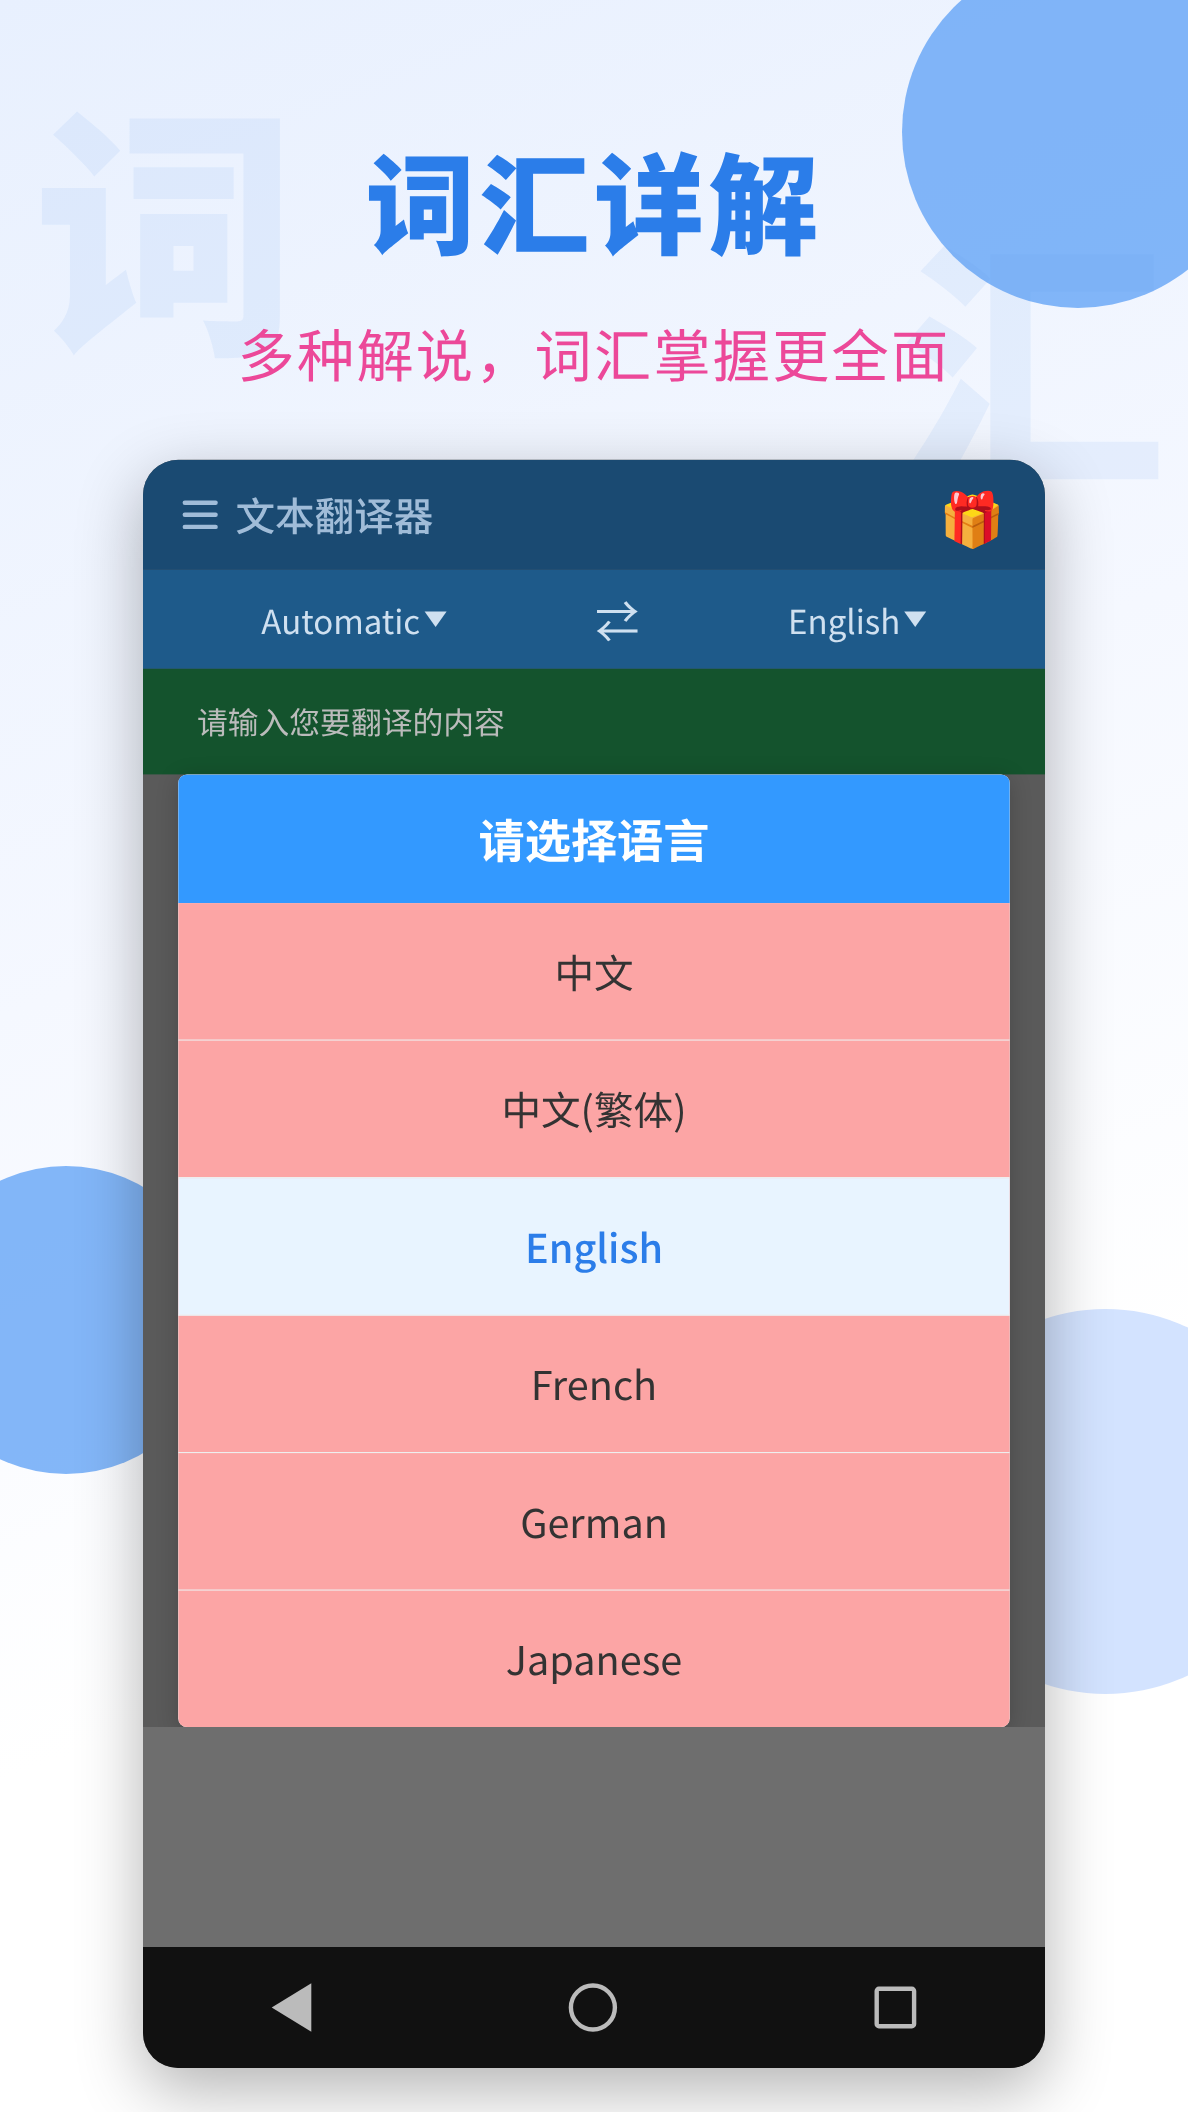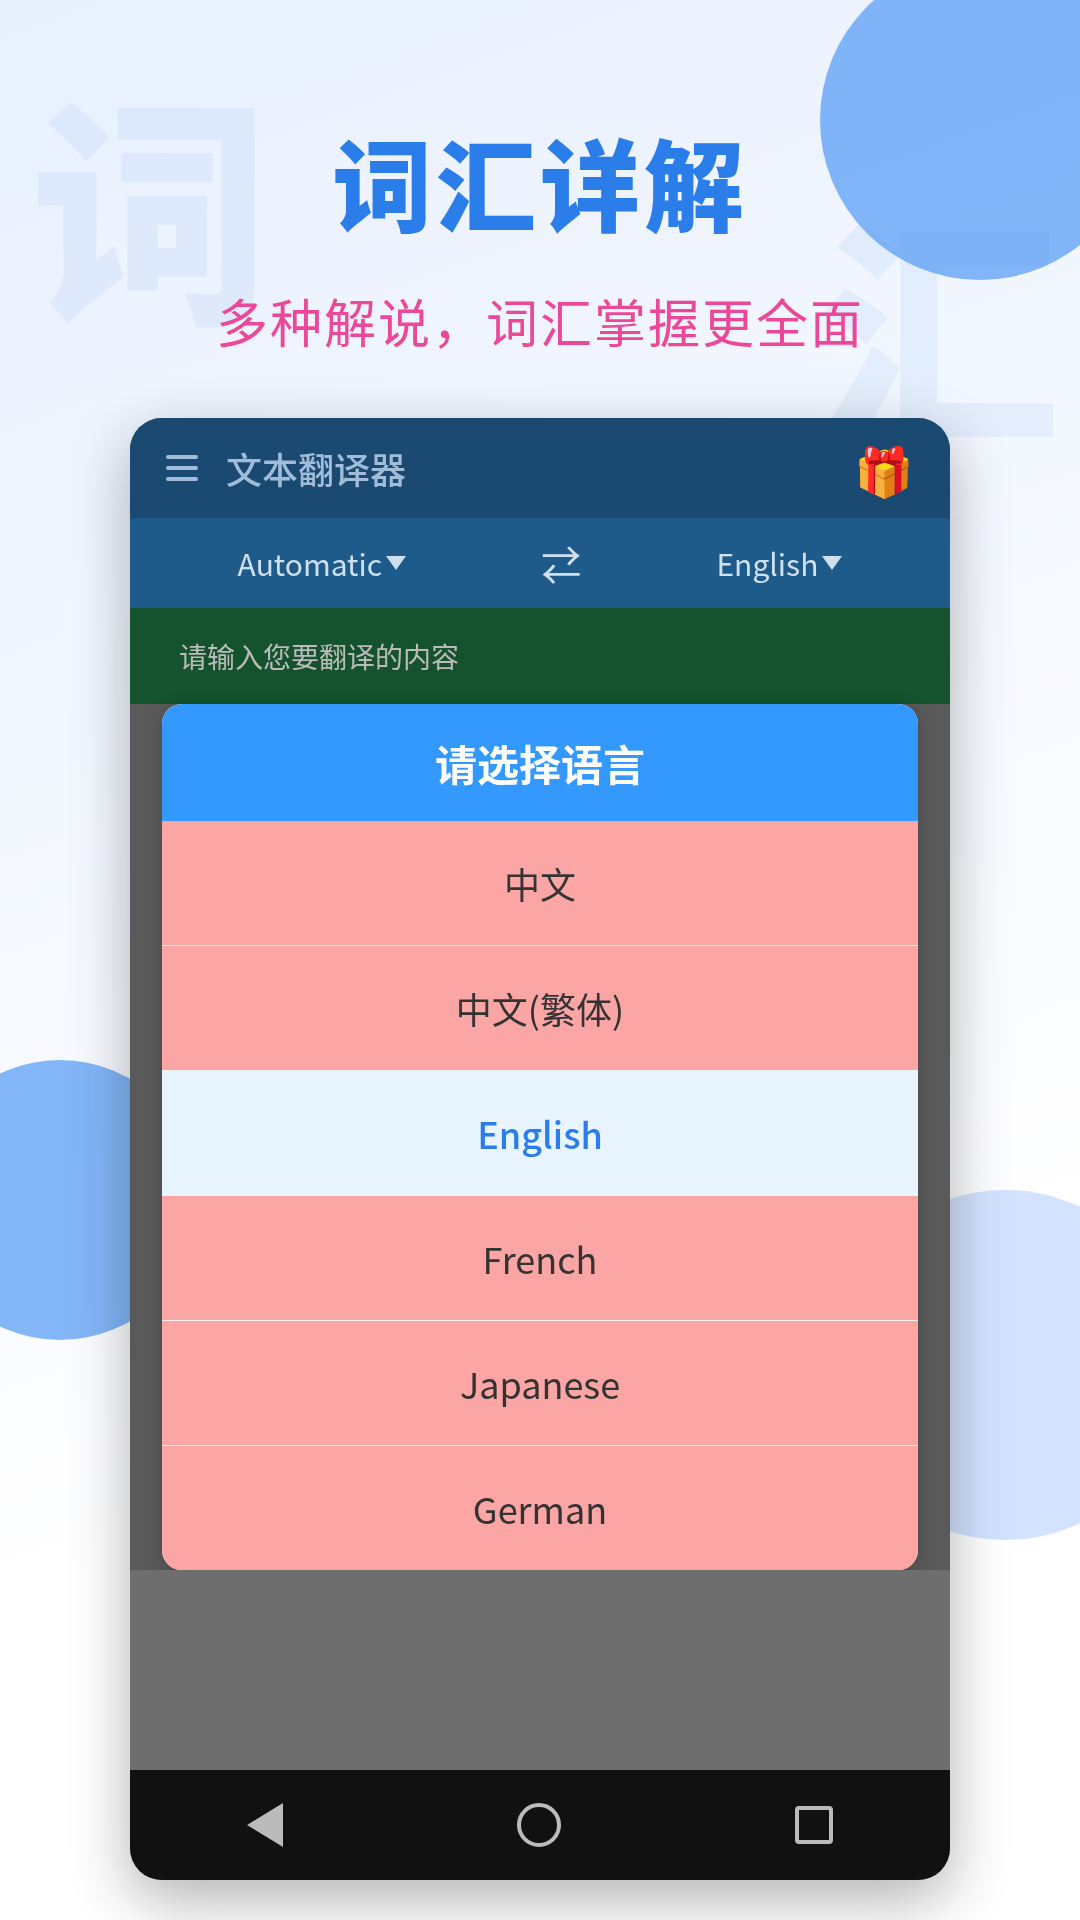--- a/index.html
+++ b/index.html
@@ -117,21 +117,21 @@
       display: flex;
       align-items: center;
       justify-content: space-between;
       padding: 24px 36px;
       height: 100px;
     }
 
     .toolbar-left {
       display: flex;
       align-items: center;
-      gap: 28px;
+      gap: 16px;
     }
 
     .hamburger-icon {
       display: flex;
       flex-direction: column;
       gap: 7px;
       cursor: pointer;
     }
 
     .hamburger-icon span {
@@ -193,21 +193,21 @@
     }
 
     .input-placeholder-text {
       color: #bbb;
       font-size: 28px;
     }
 
     
     .lang-dialog {
       background: white;
-      border-radius: 20px;
+      border-radius: 8px;
       overflow: hidden;
       margin: 0 32px;
       box-shadow: 0 4px 20px rgba(0,0,0,0.2);
     }
 
     .dialog-header {
       background: #3399ff;
       padding: 28px 40px;
       text-align: center;
     }
@@ -335,22 +335,22 @@
 
   <div class="lang-dialog">
     <div class="dialog-header">
       <span class="dialog-title">请选择语言</span>
     </div>
     <div class="dialog-list" id="dialog-list">
     <div class="dialog-item">中文</div>
         <div class="dialog-item">中文(繁体)</div>
         <div class="dialog-item highlighted">English</div>
         <div class="dialog-item">French</div>
+        <div class="dialog-item">German</div>
         <div class="dialog-item">Japanese</div>
-        <div class="dialog-item">German</div>
       </div>
   </div>
 
   <div class="bottom-area"></div>
 
   <div class="nav-bar">
     <div class="nav-btn">
       <div class="nav-triangle"></div>
     </div>
     <div class="nav-btn">

